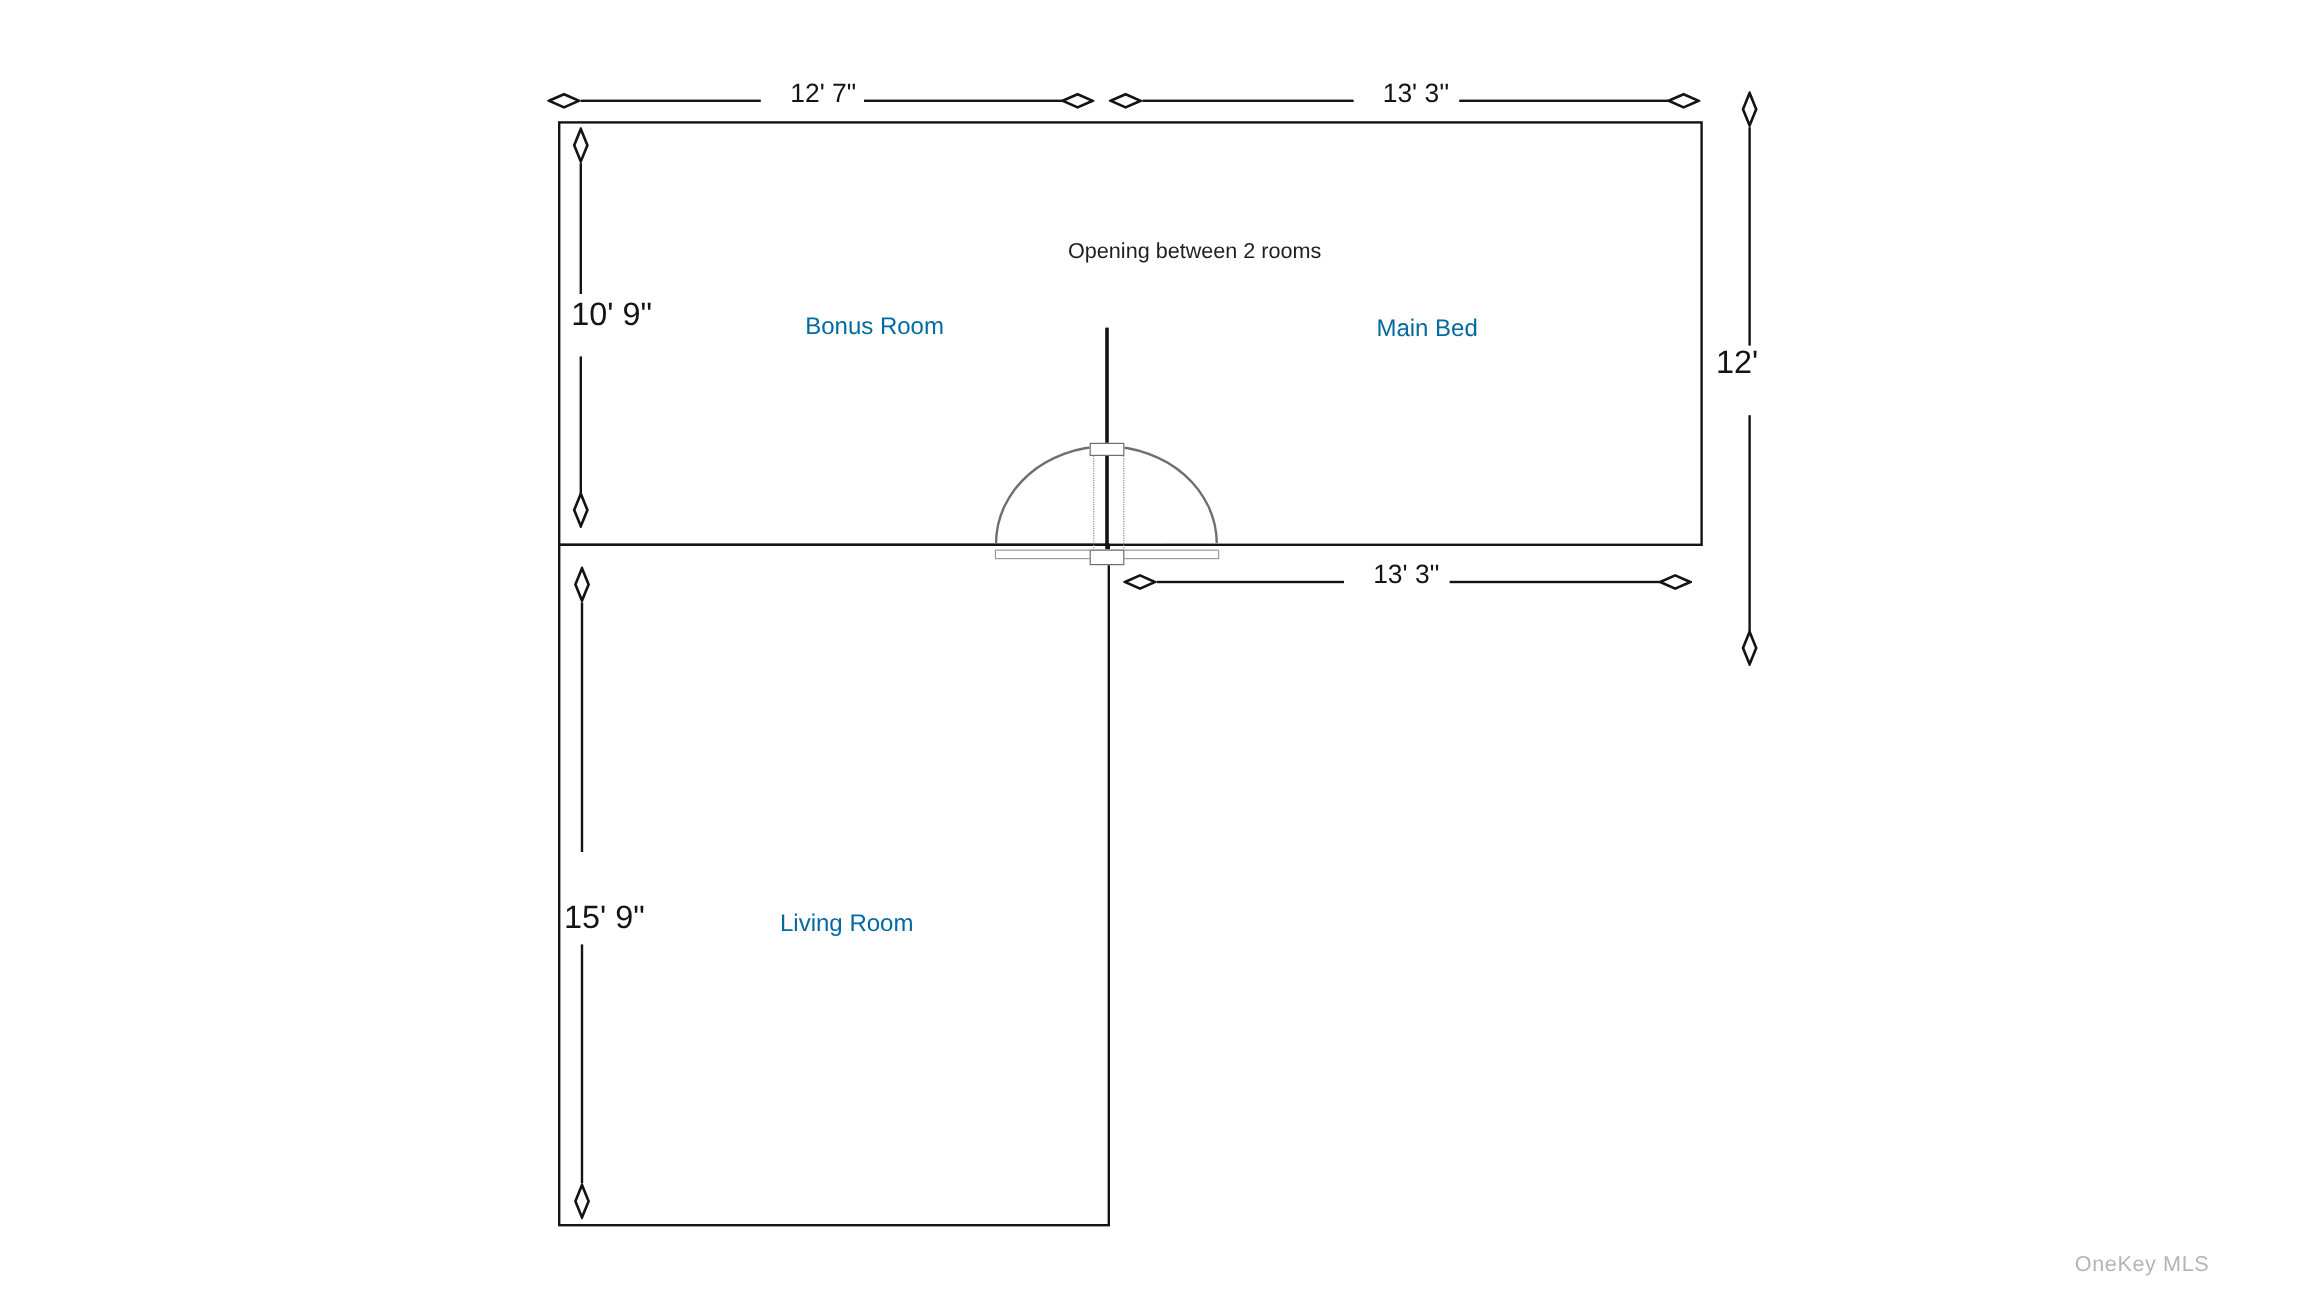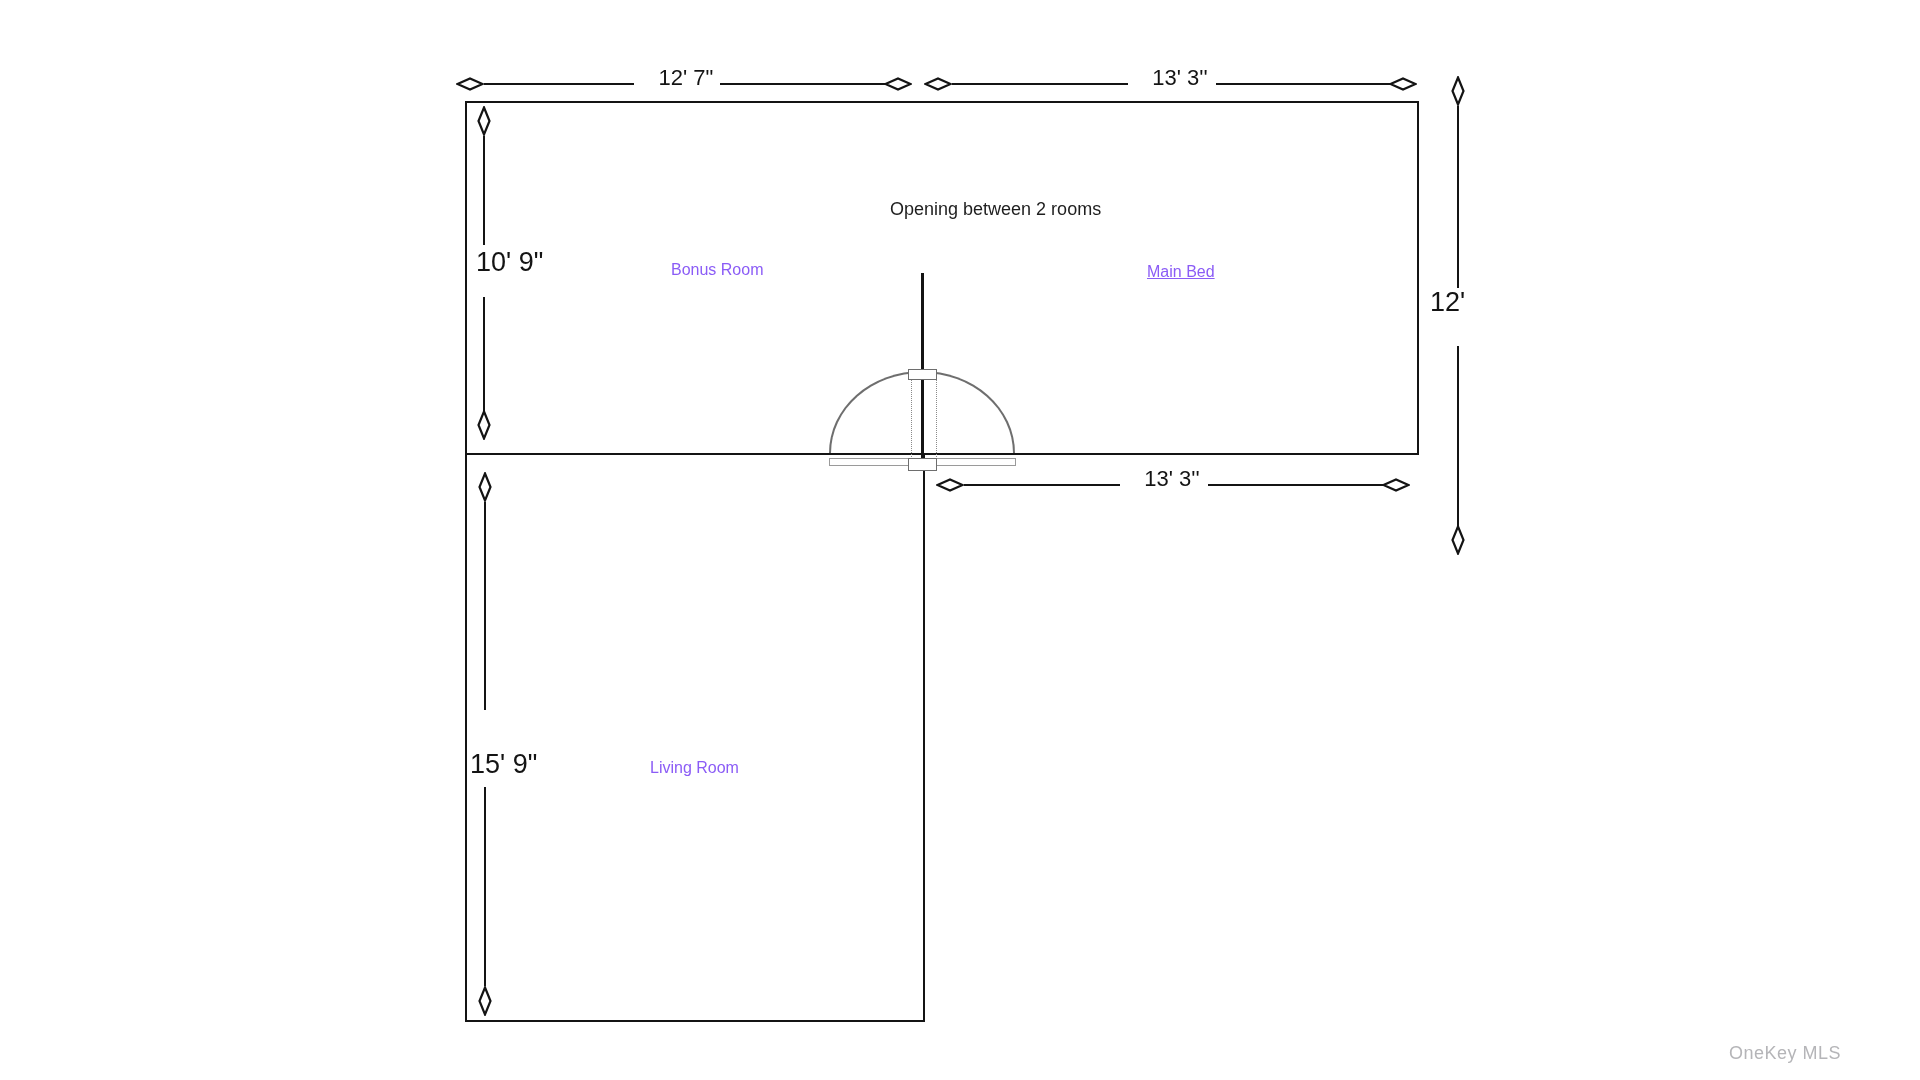--- a/index.html
+++ b/index.html
@@ -32,21 +32,21 @@
   .dim-label {
     position: absolute; color: #141414; background: #ffffff;
     white-space: nowrap; line-height: 1.1;
   }
   .dim-label.top { font-size: 22px; width: 104px; text-align: center; }
   .dim-label.side { font-size: 27px; }
   .diamond { position: absolute; display: block; }
 
   
   .room-label {
-    position: absolute; font-size: 16px; color: #8b5cf6; white-space: nowrap;
+    position: absolute; font-size: 20px; color: #0369a1; white-space: nowrap;
   }
   .annotation-label {
     position: absolute; font-size: 18px; color: #1e1e1e; white-space: nowrap;
   }
 
   .watermark {
     position: absolute; left: 1729px; top: 1043px;
     font-size: 18px; color: #b5b5b8; letter-spacing: 0.5px; white-space: nowrap;
   }
 </style>
@@ -125,19 +125,19 @@
   <div class="dim-label side" style="left:470px; top:750px;">15' 9"</div>
   <div class="dim-seg-v" style="left:484px; top:787px; height:199px;"></div>
   <svg class="diamond" style="left:478px; top:986px;" width="14" height="30" viewBox="0 0 14 30">
     <polygon points="7,1.5 12.5,15 7,28.5 1.5,15" fill="#ffffff" stroke="#141414" stroke-width="2.2"></polygon>
   </svg>
 
   <div class="annotation-label" style="left:890px; top:184px;margin-top:15px;">Opening between 2 rooms</div>
 
   <div class="room-label" style="left:671px; top:261px;">Bonus Room</div>
 
-  <div class="room-label" style="left:1147px; top:263px;text-decoration:underline;">Main Bed</div>
+  <div class="room-label" style="left:1147px; top:263px;">Main Bed</div>
 
   <div class="room-label" style="left:650px; top:738px;margin-top:21px;">Living Room</div>
 
   <div class="watermark">OneKey MLS</div>
 
 </div>
 
 </body></html>

